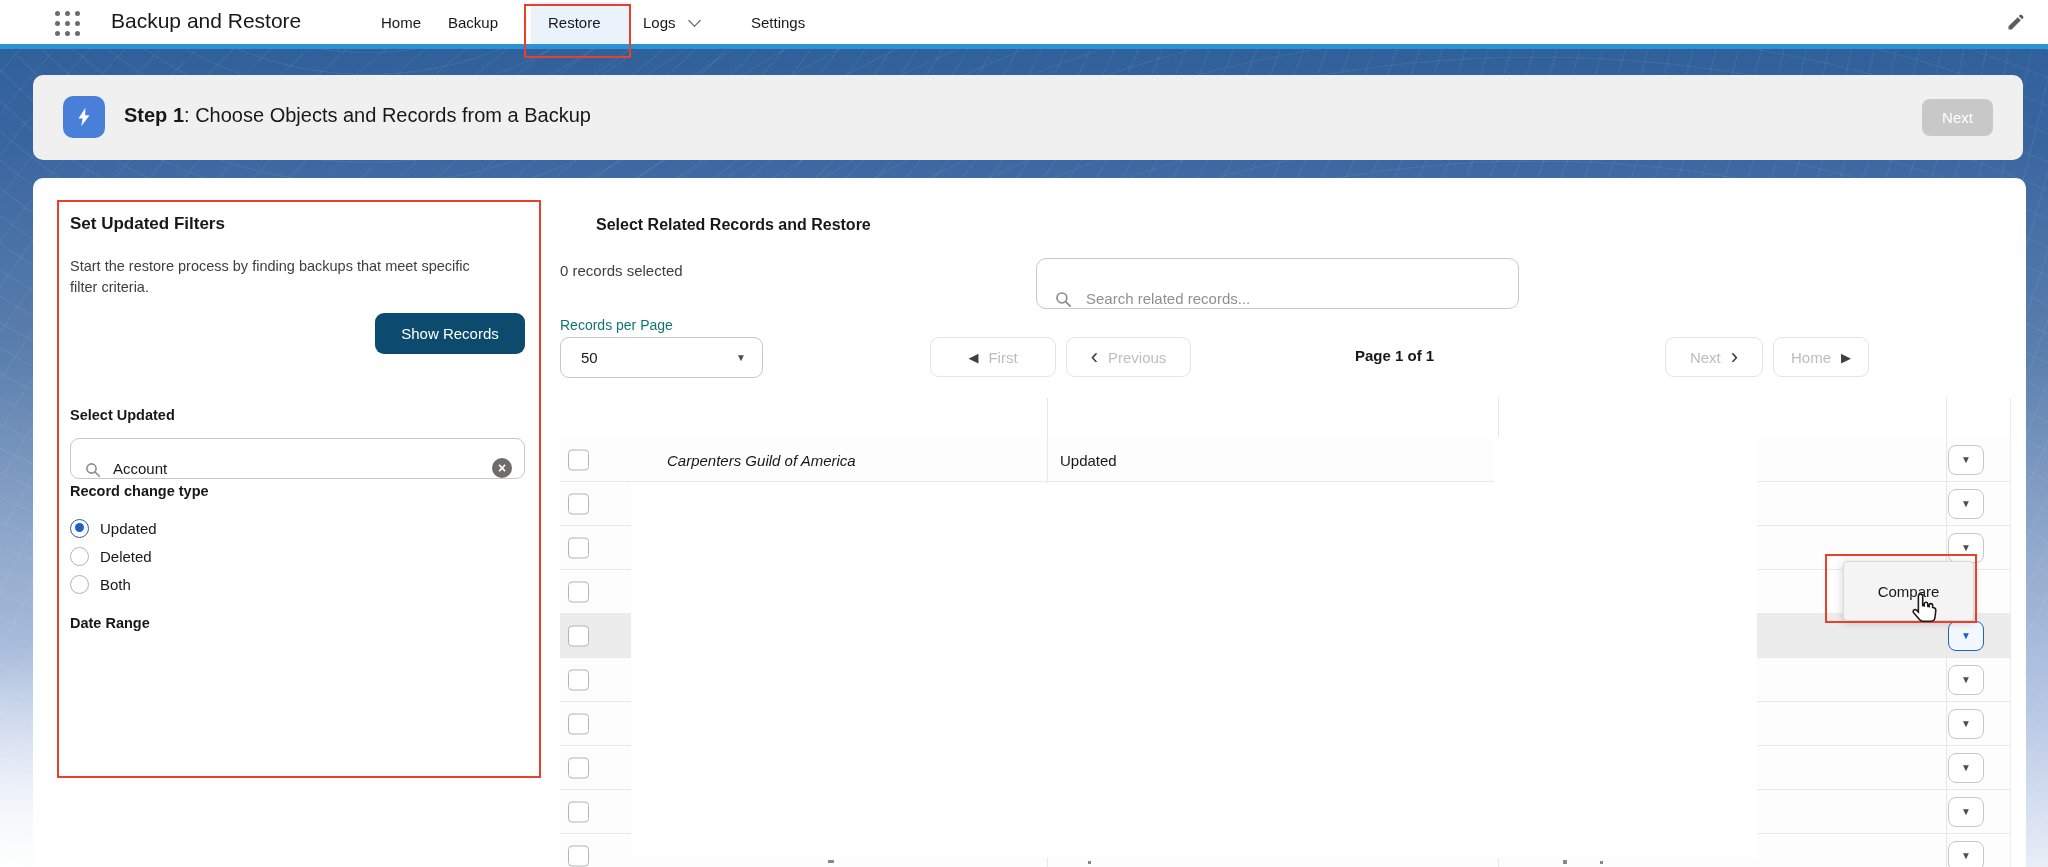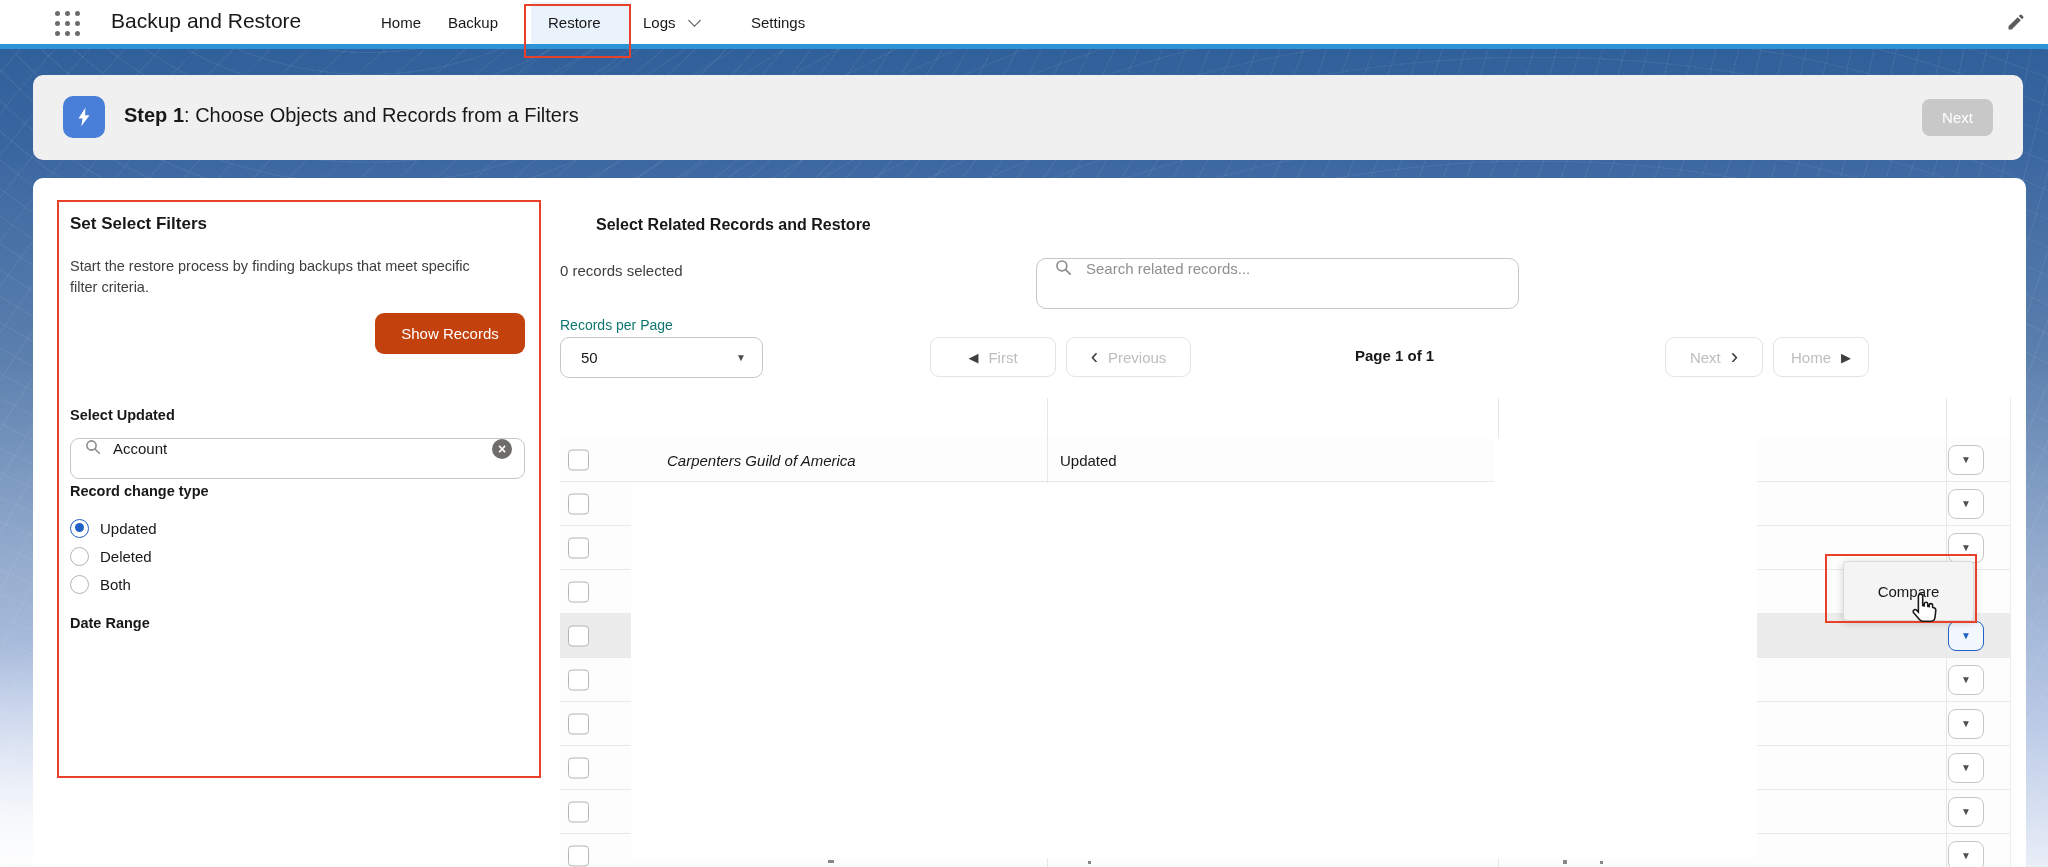--- a/index.html
+++ b/index.html
@@ -39,25 +39,25 @@
   .next-btn{left:1922px;top:99px;width:71px;height:37px;z-index:4;cursor:default;}
 
   
   .card{left:33px;top:178px;width:1993px;height:689px;background:#ffffff;
         border-radius:10px 10px 0 0;z-index:2;}
 
   
   .h2{font-size:17px;font-weight:700;color:#181818;}
   .h3{font-size:16px;font-weight:700;color:#181818;margin-left:36px;}
   .desc{font-size:14.5px;line-height:1.45;color:#3e3e3e;}
-  .btn-primary{background:#c2410c;color:#fff;border:none;border-radius:9px;font-size:15px;
+  .btn-primary{background:#0c4a6e;color:#fff;border:none;border-radius:9px;font-size:15px;
                display:flex;align-items:center;justify-content:center;cursor:pointer;}
   .label-b{font-size:14.5px;font-weight:700;color:#181818;}
   .input-box{background:#fff;border:1px solid #c7c7c7;border-radius:9px;display:flex;
-             align-items:flex-start;box-sizing:border-box;}
+             align-items:flex-end;box-sizing:border-box;}
   .input-box input{border:none;outline:none;flex:1;font-size:15px;color:#181818;
                    font-family:"Liberation Sans",sans-serif;background:transparent;}
   .input-box input::placeholder{color:#8f8f8f;}
   .clear-btn{width:20px;height:20px;border-radius:50%;background:#6f6d6b;color:#fff;
              display:flex;align-items:center;justify-content:center;font-size:14px;
              font-weight:700;cursor:pointer;line-height:1;}
   .radio-col{display:flex;flex-direction:column;}
   .radio-row{display:flex;align-items:center;height:28px;cursor:pointer;}
   .radio{width:19px;height:19px;border-radius:50%;border:1.5px solid #b6b4b2;background:#fff;
          box-sizing:border-box;position:relative;flex:0 0 auto;}
@@ -145,27 +145,27 @@
       </svg>
   </div>
 
   <div class="abs step-banner"></div>
   <div class="abs step-icon">
     <svg width="22" height="22" viewBox="0 0 24 24">
         <path d="M13.5 2 6 13.5h4.5L9 22l9-12h-4.8L13.5 2Z" fill="#ffffff"></path>
       </svg>
   </div>
   <div class="abs step-title">
-    <b>Step 1</b><span>: Choose Objects and Records from a Filters</span>
+    <b>Step 1</b><span>: Choose Objects and Records from a Backup</span>
   </div>
   <button class="abs btn-disabled next-btn">Next</button>
 
   <div class="abs card"></div>
 
-  <div class="abs h2" style="left:70px;top:214px;z-index:3">Set Select Filters</div>
+  <div class="abs h2" style="left:70px;top:214px;z-index:3">Set Updated Filters</div>
   <div class="abs desc" style="left:70px;top:256px;width:420px;z-index:3">Start the restore process by finding backups that meet specific filter criteria.</div>
   <button class="abs btn-primary" style="left:375px;top:313px;width:150px;height:41px;z-index:3">Show Records</button>
 
   <div class="abs label-b" style="left:70px;top:407px;z-index:3">Select Updated</div>
   <div class="abs input-box" style="left:70px;top:438px;width:455px;height:41px;padding:0 12px 0 14px;z-index:3">
     <span style="display:flex;margin-right:10px">
       <svg width="16" height="16" viewBox="0 0 16 16">
           <circle cx="6.5" cy="6.5" r="4.6" fill="none" stroke="#8c8c8c" stroke-width="1.6"></circle>
           <line x1="10" y1="10" x2="14.3" y2="14.3" stroke="#8c8c8c" stroke-width="1.6" stroke-linecap="round"></line>
         </svg>

